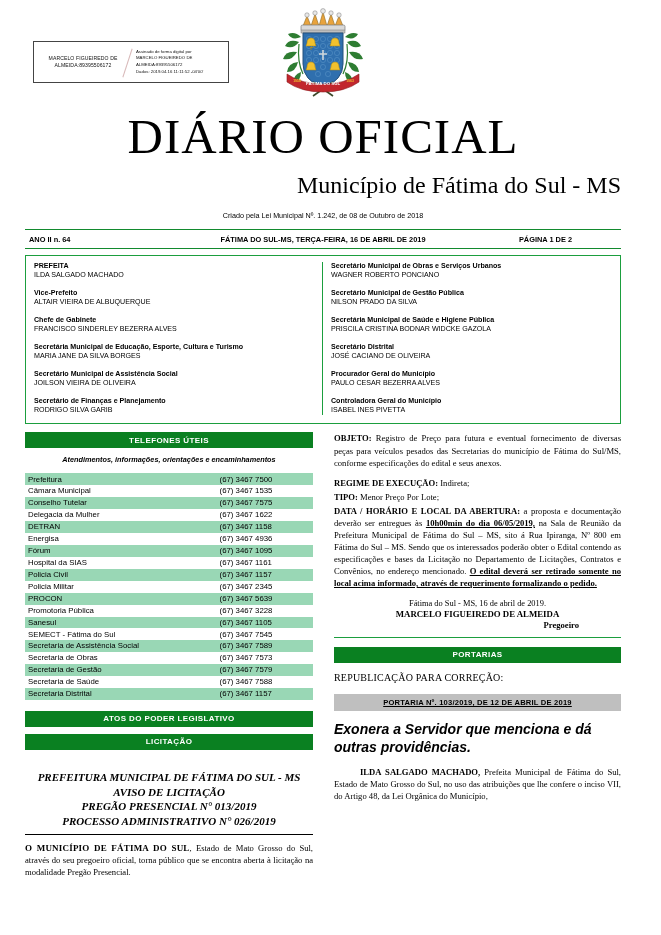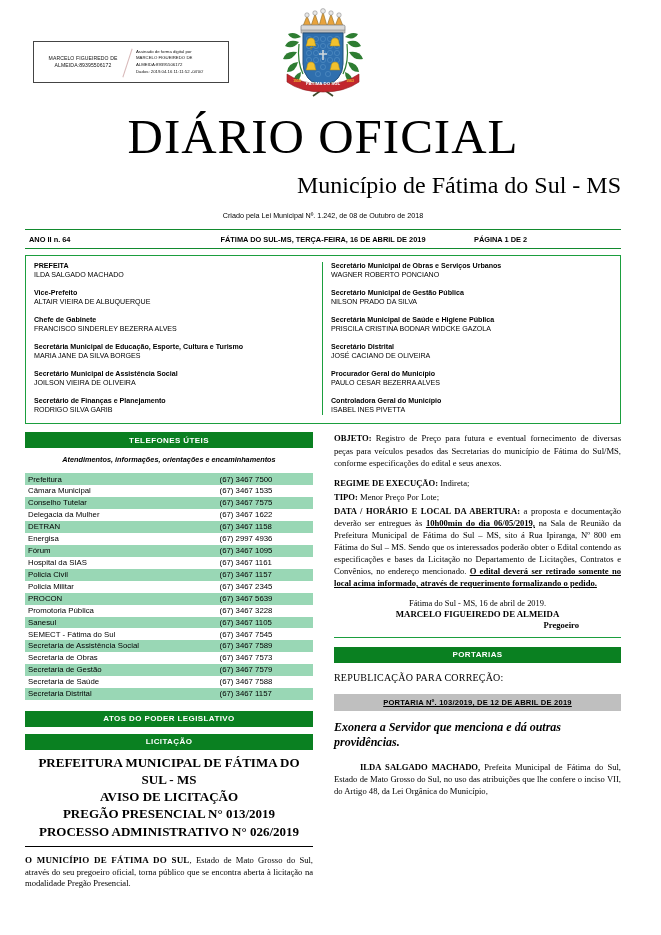--- a/index.html
+++ b/index.html
@@ -51,21 +51,21 @@
   }
 
   
   .infobar{
     margin-top:9px;border-top:1.6px solid #128a2e;border-bottom:1.6px solid #128a2e;
     height:18px;display:flex;align-items:center;
     font-family:"Liberation Sans",sans-serif;font-size:7.4px;font-weight:bold;
   }
   .infobar .l{width:24%;padding-left:4px;}
   .infobar .c{flex:1;text-align:center;}
-  .infobar .r{width:24%;text-align:left;padding-right:4px;}
+  .infobar .r{width:24%;text-align:center;padding-right:4px;}
 
   
   .officials{
     margin-top:6px;border:1.4px solid #1b9e3e;display:flex;padding:6px 0 8px 0;
   }
   .officials .col{width:50%;box-sizing:border-box;padding:0 8px;}
   .officials .col.left{border-right:1px solid #1b9e3e;}
   .off-item{margin-bottom:9px;}
   .off-item:last-child{margin-bottom:0;}
   .off-role{
@@ -95,22 +95,22 @@
     padding:1.1px 3px;line-height:1.25;
   }
   table.tel tr.alt td{background:#99d7b5;}
   table.tel td.num{text-align:left;}
 
   .spacer10{height:11px;}
   .spacer6{height:7px;}
 
   
   .lic-head{
-    text-align:center;font-weight:bold;font-size:13px;line-height:1.32;
-    font-family:"Liberation Serif",serif;margin-top:4px;
+    text-align:center;font-weight:bold;font-size:11px;line-height:1.32;
+    font-family:"Liberation Serif",serif;margin-top:20px;font-style:italic;
   }
   .hr-thick{border:0;border-top:1.3px solid #000;margin:6px 0 7px 0;}
   .para{
     font-size:8.6px;line-height:1.38;text-align:justify;
     font-family:"Liberation Serif",serif;
   }
   .caps-lead{font-weight:bold;font-size:9px;letter-spacing:.2px;}
 
   
   .r-para{
@@ -124,22 +124,22 @@
   .sign-role{text-align:right;font-size:8.6px;font-weight:bold;margin-top:1px;padding-right:42px;}
   .rule-green{border:0;border-top:1.2px solid #1b9e3e;margin:7px 0 9px 0;}
 
   .repub{font-size:10px;margin:9px 0 11px 0;letter-spacing:.2px;}
   .graybar{
     background:#bfbfbf;text-align:center;
     font-family:"Liberation Sans",sans-serif;font-size:7.6px;font-weight:bold;
     padding:4px 0;letter-spacing:.2px;text-decoration:underline;
   }
   .ementa{
-    font-size:12px;font-style:italic;font-weight:bold;margin-top:9px;line-height:1.3;
-    font-family:Liberation Serif, serif;
+    font-size:14px;font-style:italic;font-weight:bold;margin-top:9px;line-height:1.3;
+    font-family:Liberation Sans, sans-serif;
   }
   .indent{text-indent:26px;}
 </style>
 </head>
 <body>
 
 <div class="page">
 
   <div class="sigbox">
     <div class="sig-left">
@@ -326,21 +326,21 @@
         <tr>
               <td>Delegacia da Mulher</td>
               <td class="num">(67) 3467 1622</td>
             </tr>
         <tr class="alt">
               <td>DETRAN</td>
               <td class="num">(67) 3467 1158</td>
             </tr>
         <tr>
               <td>Energisa</td>
-              <td class="num">(67) 2997 4936</td>
+              <td class="num">(67) 3467 4936</td>
             </tr>
         <tr class="alt">
               <td>Fórum</td>
               <td class="num">(67) 3467 1095</td>
             </tr>
         <tr>
               <td>Hospital da SIAS</td>
               <td class="num">(67) 3467 1161</td>
             </tr>
         <tr class="alt">

